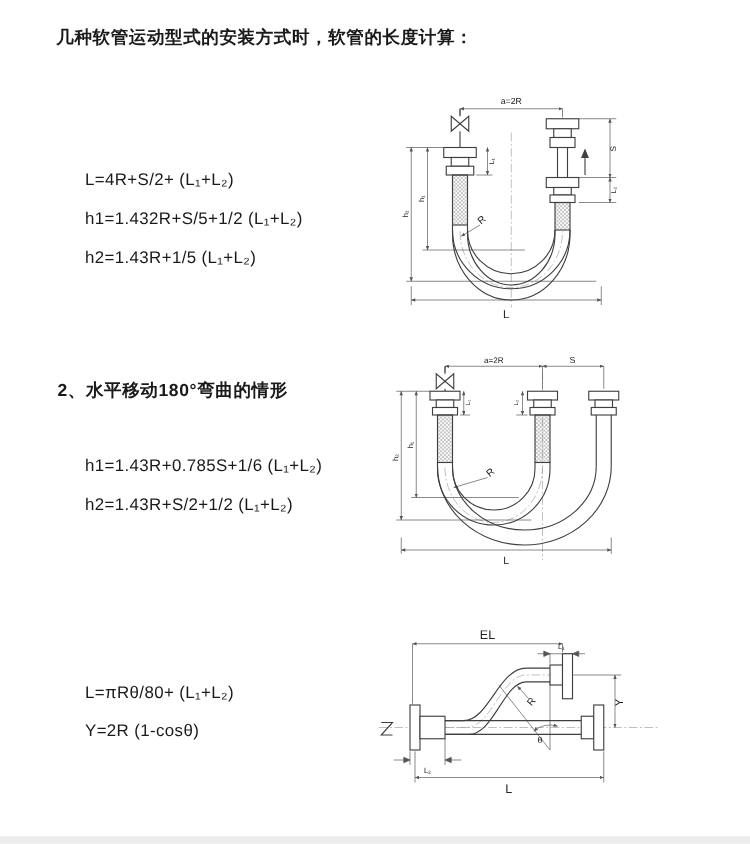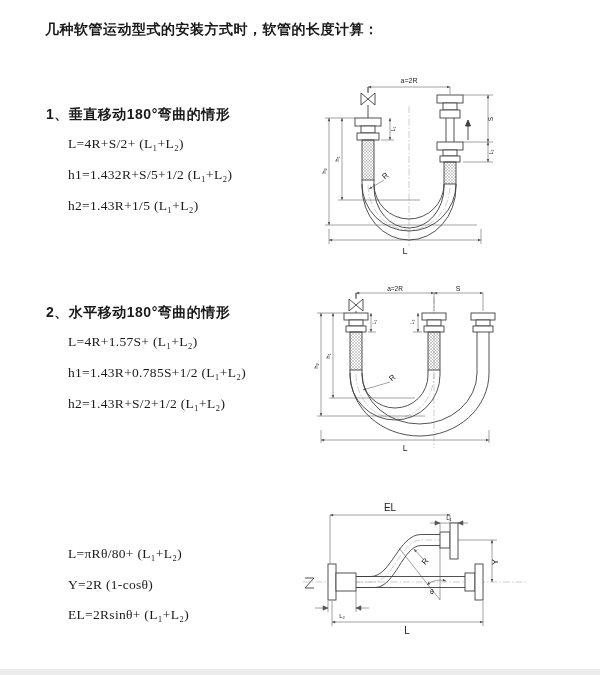--- a/index.html
+++ b/index.html
@@ -2,44 +2,41 @@
 <html><head>
 <meta charset="utf-8">
 <style>
   html,body{margin:0;padding:0;}
   body{width:600px;height:675px;background:#ffffff;position:relative;overflow:hidden;
        font-family:"Liberation Sans","DejaVu Sans",sans-serif;color:#1a1a1a;}
   .page{position:absolute;inset:0;background:#fff;}
   .page-edge{position:absolute;left:0;right:0;bottom:0;height:6px;background:#ececec;}
   .title{position:absolute;left:33px;top:21px;font-size:14px;font-weight:bold;letter-spacing:.5px;margin-left:12px;}
   .sec-heading{position:absolute;left:46px;font-size:14px;font-weight:bold;letter-spacing:.5px;}
-  .formula{position:absolute;left:68px;font-size:13.5px;letter-spacing:.3px;font-family:Liberation Serif, serif;}
+  .formula{position:absolute;left:68px;font-size:13.5px;letter-spacing:.3px;}
   svg.diag{position:absolute;}
   svg text{fill:#222;font-family:"Liberation Sans","DejaVu Sans",sans-serif;}
 </style>
 </head>
 <body>
 
 <div class="page">
 
   <div class="title">几种软管运动型式的安装方式时，软管的长度计算：</div>
 
-  <div class="sec-heading" style="top:106px">1、垂直移动180°弯曲的情形</div>
   <div class="formula" style="top:136px">L=4R+S/2+ (L₁+L₂)</div>
   <div class="formula" style="top:167px">h1=1.432R+S/5+1/2 (L₁+L₂)</div>
   <div class="formula" style="top:198px">h2=1.43R+1/5 (L₁+L₂)</div>
 
   <div class="sec-heading" style="top:304px">2、水平移动180°弯曲的情形</div>
-  <div class="formula" style="top:334px">L=4R+1.57S+ (L₁+L₂)</div>
-  <div class="formula" style="top:365px">h1=1.43R+0.785S+1/2 (L₁+L₂)</div>
+  <div class="formula" style="top:365px">h1=1.43R+0.785S+1/6 (L₁+L₂)</div>
   <div class="formula" style="top:396px">h2=1.43R+S/2+1/2 (L₁+L₂)</div>
 
   <div class="formula" style="top:546px">L=πRθ/80+ (L₁+L₂)</div>
   <div class="formula" style="top:577px">Y=2R (1-cosθ)</div>
-  <div class="formula" style="top:607px">EL=2Rsinθ+ (L₁+L₂)</div>
 
   <svg class="diag" style="left:305px;top:66px" width="220" height="195" viewBox="0 0 220 195">
     <defs>
       <marker id="aE1" markerWidth="7" markerHeight="6" refX="5.8" refY="2.5" orient="auto">
           <path d="M0 0L6 2.5L0 5z" fill="#555"></path>
         </marker>
       <marker id="aS1" markerWidth="7" markerHeight="6" refX="0.2" refY="2.5" orient="auto">
           <path d="M6 0L0 2.5L6 5z" fill="#555"></path>
         </marker>
       <pattern id="hp1" width="3" height="3" patternUnits="userSpaceOnUse">

